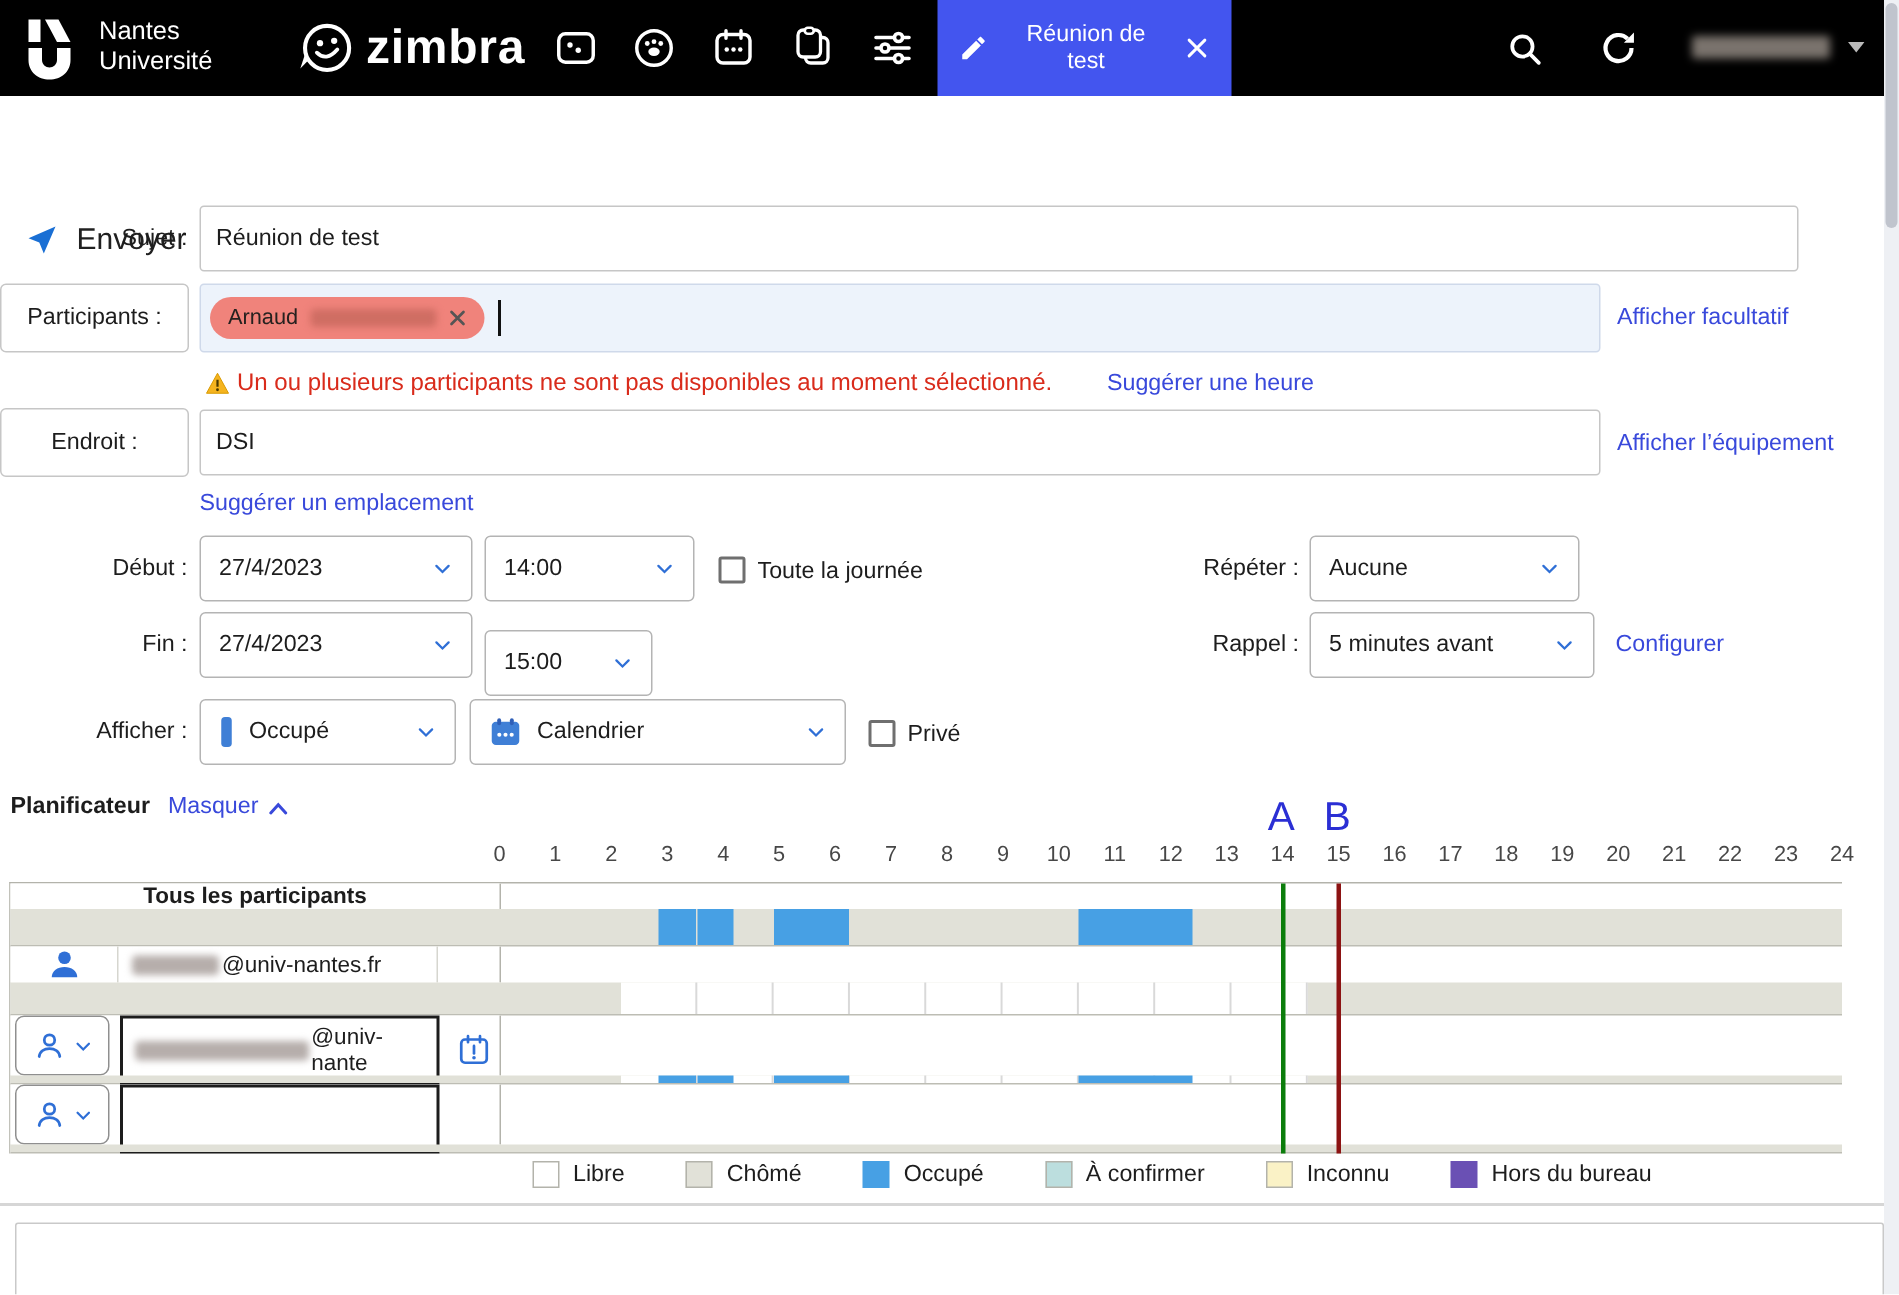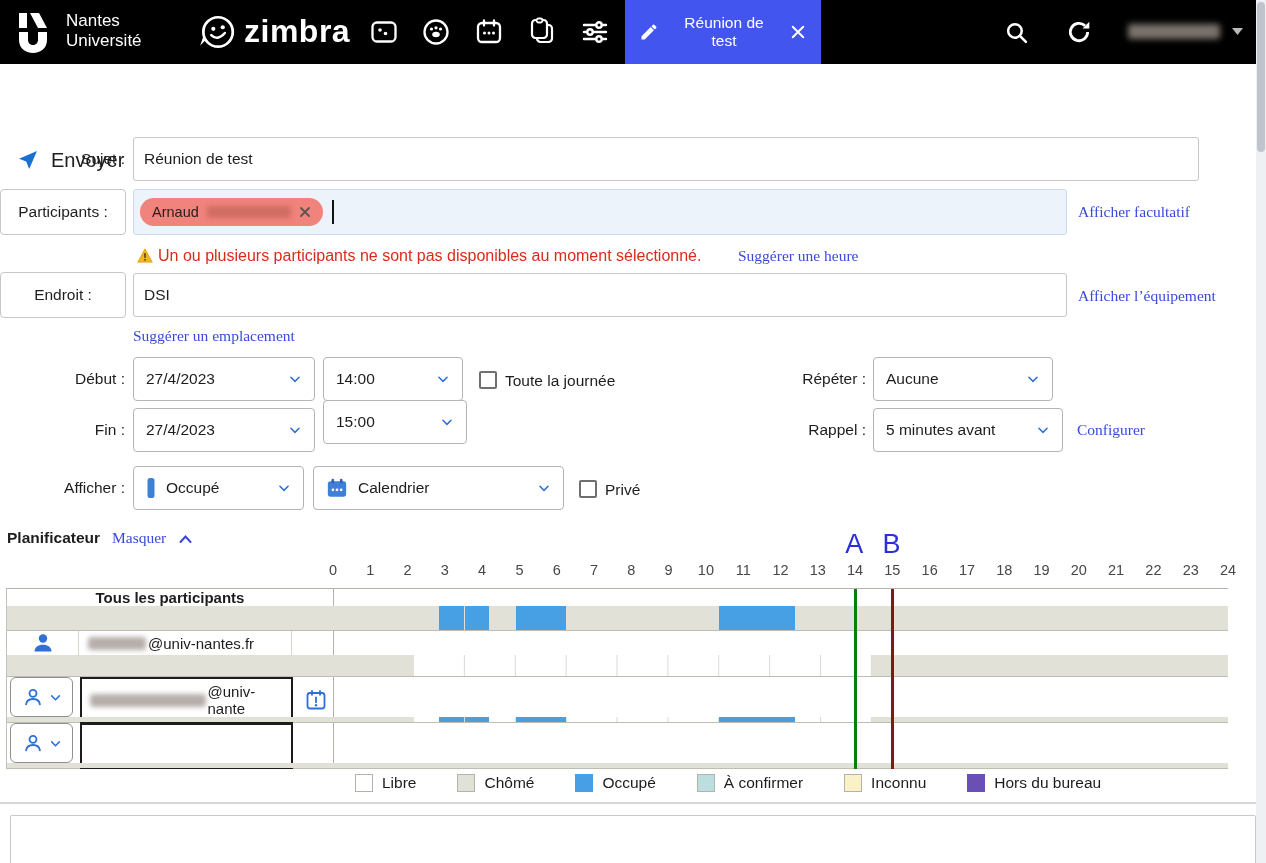--- a/index.html
+++ b/index.html
@@ -29,21 +29,21 @@
                 text-align:center; line-height:44px; font-size:15.5px; }
   .tinput { height:44px; border:1px solid #c6c6c6; border-radius:3px; background:#fff;
             font-size:15.5px; padding:0 10px; font-family:"Liberation Sans",sans-serif; color:#1d1d1d; }
   .pfield { height:46px; background:#edf3fb; border:1px solid #cfd9ea; border-radius:3px;
             display:flex; align-items:center; padding:0 6px; }
   .chip { height:28px; background:#f0837b; border-radius:14px; display:flex; align-items:center;
           gap:8px; padding:0 12px; font-size:14.5px; color:#26211f; }
   .chip .blur { width:84px; height:12px; background:#cf6d63; }
   .blur { display:inline-block; filter:blur(2.5px); border-radius:3px; vertical-align:middle; }
   .cursorbar { width:2px; height:24px; background:#111; margin-left:9px; }
-  .link { color:#3949db; font-size:15.5px; cursor:pointer; text-decoration:none;font-family:Liberation Serif, serif; }
+  .link { color:#3949db; font-size:15.5px; cursor:pointer; text-decoration:none; }
   .warn-text { color:#d92b1b; font-size:16px; }
   .select { height:44px; border:1px solid #b4b4b4; border-radius:4px; background:#fff;
             display:flex; align-items:center; padding:0 12px; font-size:15.5px; color:#1d1d1d; cursor:pointer; }
   .select .sp { flex:1; }
   .checkbox { width:18px; height:18px; border:2px solid #6f6f6f; border-radius:2px; background:#fff; }
   .cb-label { font-size:15.5px; line-height:20px; }
 
   
   .sched-title { font-weight:bold; font-size:15.5px; }
   .markers { left:333px; top:529px; width:895px; height:32px; }
@@ -275,21 +275,21 @@
       </svg>
   </div>
 
   <div class="abs flabel" style="left:7px;top:408px">Fin :</div>
   <div class="abs select" style="left:133px;top:408px;width:182px">
     <span class="sp">27/4/2023</span>
     <svg width="14" height="14" viewBox="0 0 24 24">
         <path d="M5 9l7 7 7-7" fill="none" stroke="#2f6fd6" stroke-width="2.6" stroke-linecap="round"></path>
       </svg>
   </div>
-  <div class="abs select" style="left:323px;top:400px;width:144px">
+  <div class="abs select" style="left:323px;top:420px;width:112px">
     <span class="sp">15:00</span>
     <svg width="14" height="14" viewBox="0 0 24 24">
         <path d="M5 9l7 7 7-7" fill="none" stroke="#2f6fd6" stroke-width="2.6" stroke-linecap="round"></path>
       </svg>
   </div>
   <div class="abs flabel" style="left:748px;top:408px">Rappel :</div>
   <div class="abs select" style="left:873px;top:408px;width:190px">
     <span class="sp">5 minutes avant</span>
     <svg width="14" height="14" viewBox="0 0 24 24">
         <path d="M5 9l7 7 7-7" fill="none" stroke="#2f6fd6" stroke-width="2.6" stroke-linecap="round"></path>

